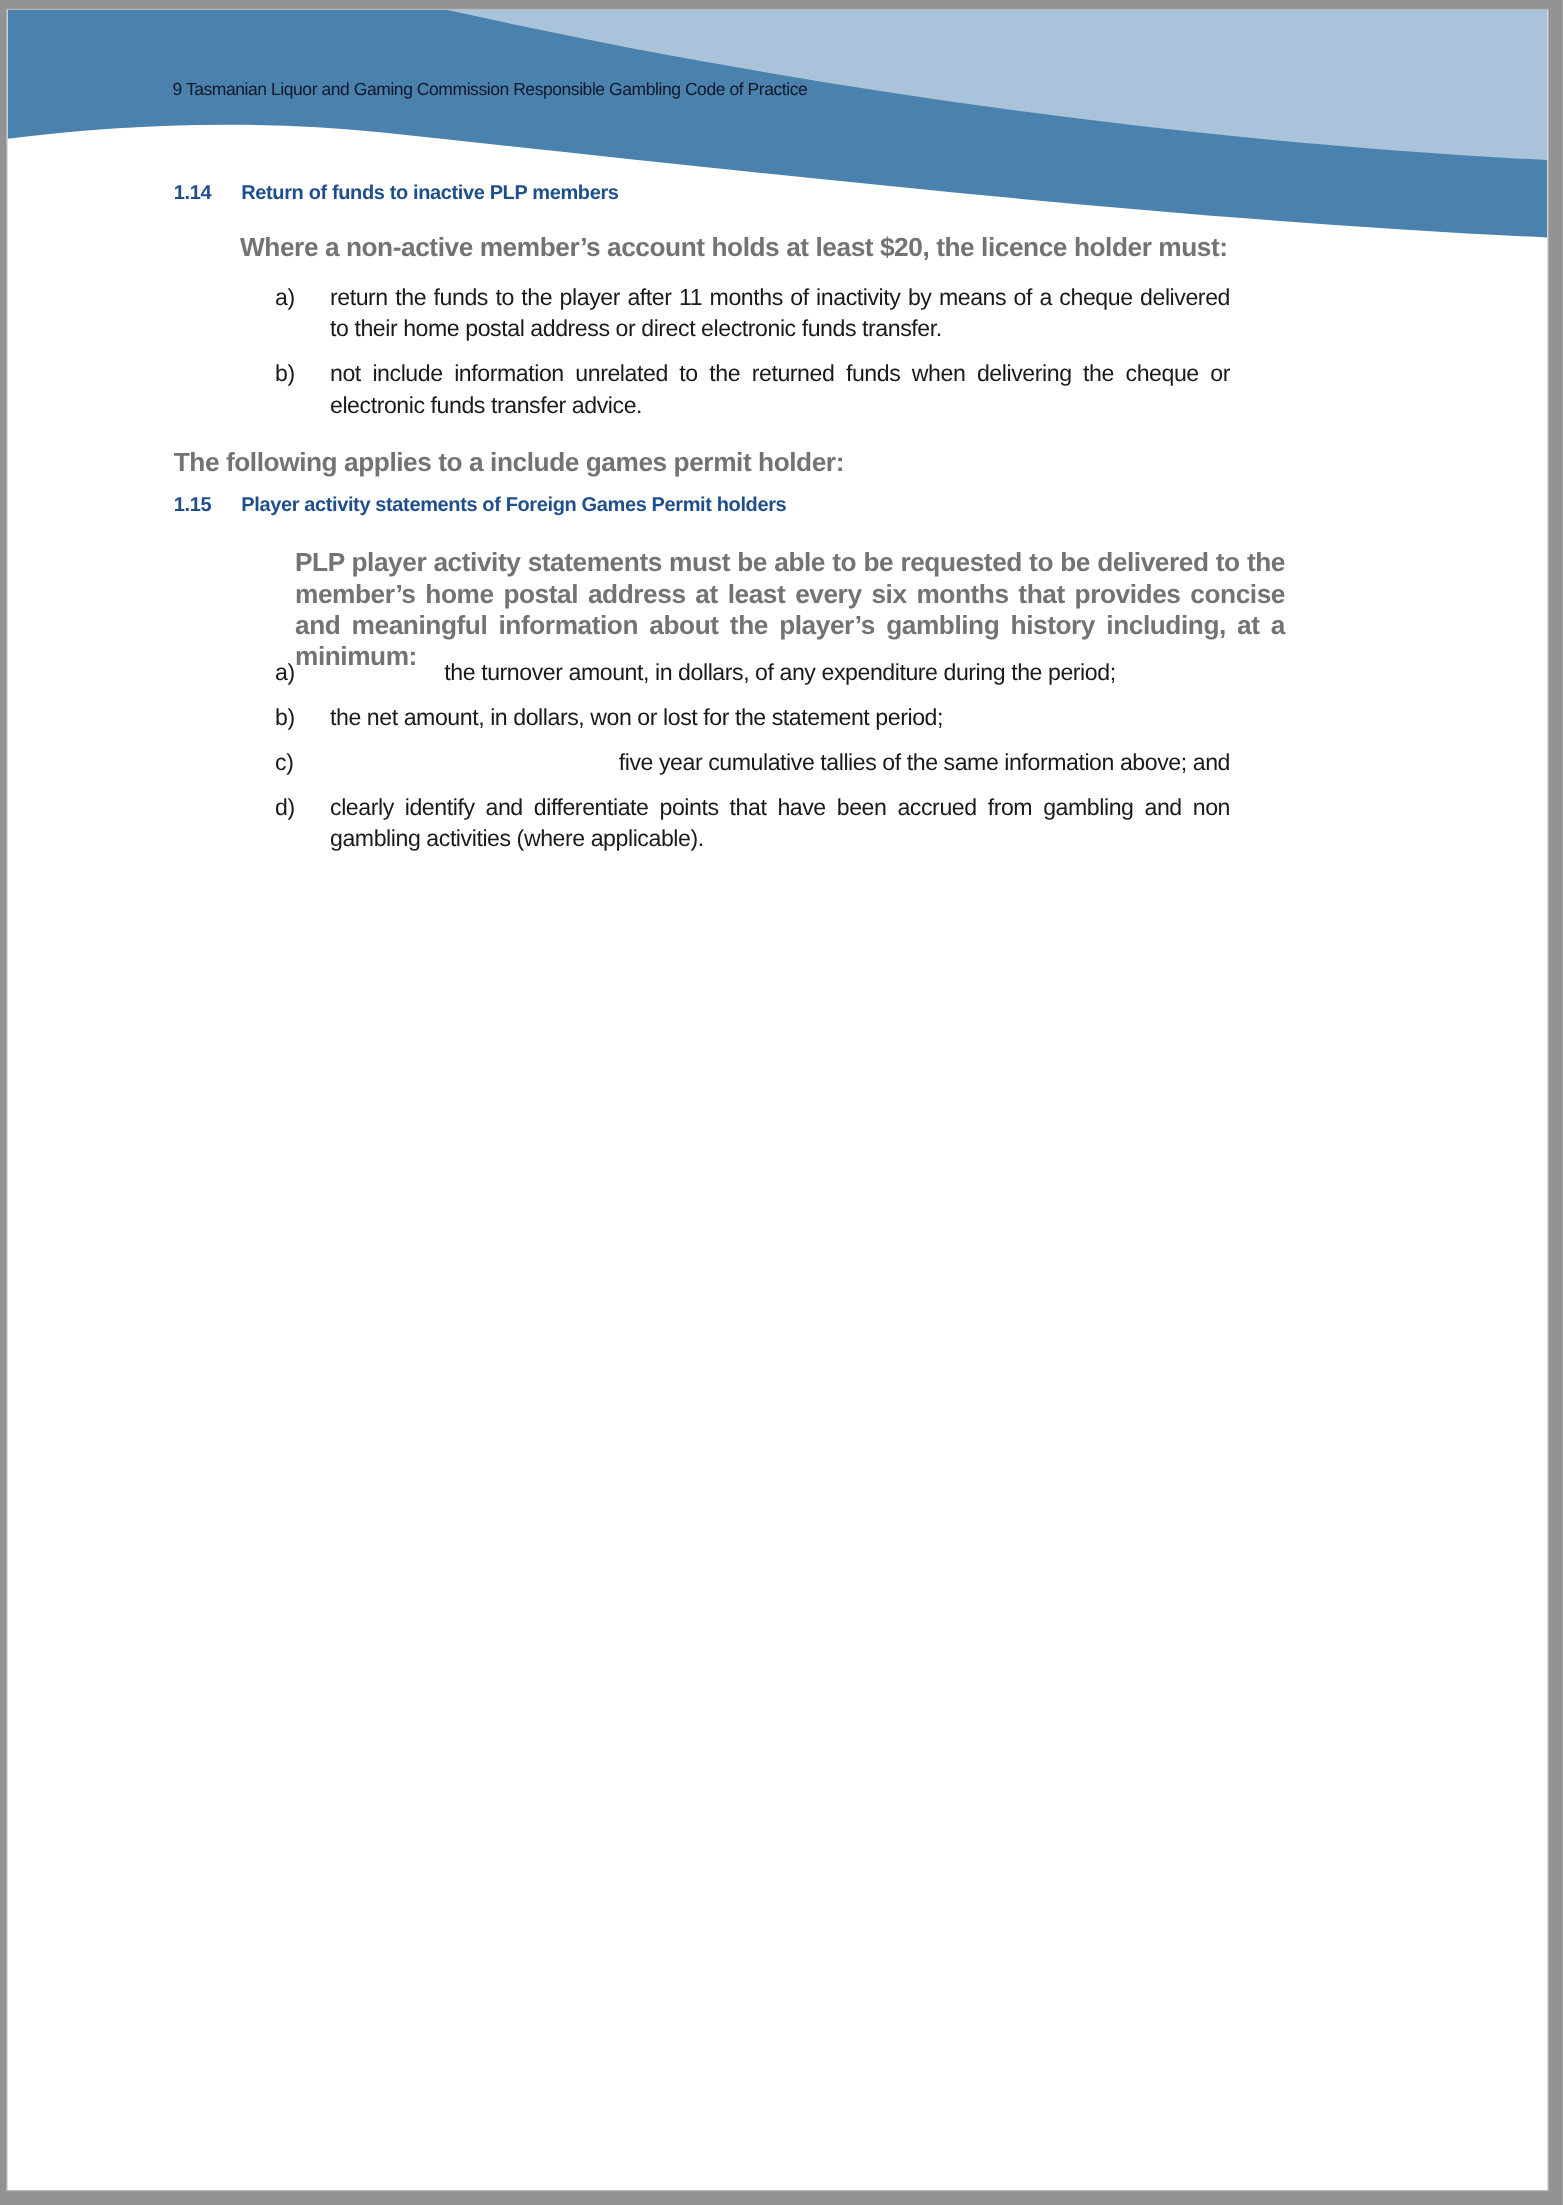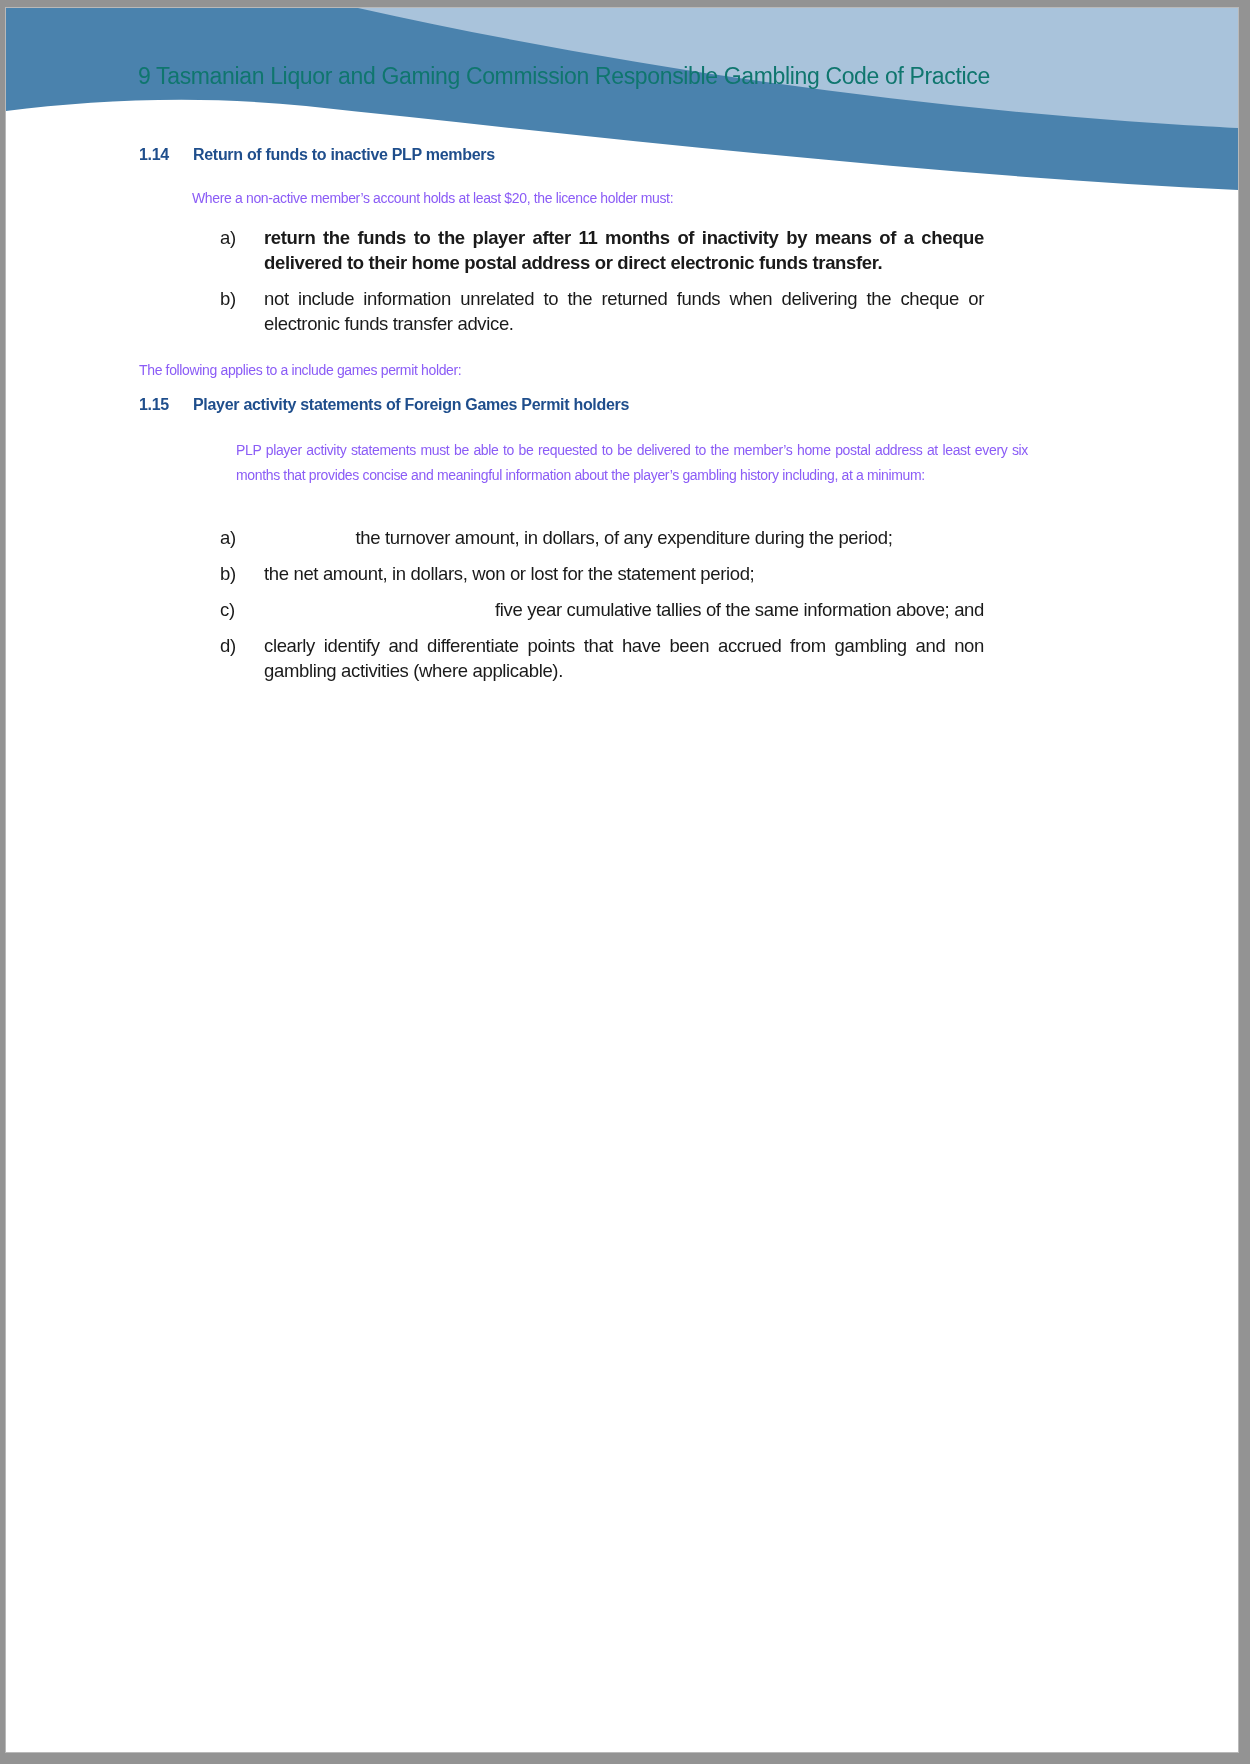--- a/index.html
+++ b/index.html
@@ -44,23 +44,23 @@
     pointer-events: none;
   }
   #header-banner svg {
     display: block;
   }
   #header-title {
     position: absolute;
     left: 132px;
     top: 55px;
     width: 900px;
-    color: #0f766e;
-    font-family: "Liberation Sans", "DejaVu Sans", sans-serif;
-    font-size: 23px;
+    color: #0f172a;
+    font-family: "Liberation Sans", "DejaVu Sans", sans-serif;
+    font-size: 14px;
     font-weight: 400;
     letter-spacing: -0.35px;
     white-space: nowrap;
   }
 
   
   #content {
     position: absolute;
     left: 0;
     top: 0;
@@ -76,25 +76,26 @@
     letter-spacing: -0.3px;
     white-space: nowrap;
   }
   .section-heading .num {
     display: inline-block;
     width: 54px;
   }
 
   .body-text {
     position: absolute;
-    color: #8b5cf6;
-    font-family: "Liberation Sans", "DejaVu Sans", sans-serif;
-    font-size: 14px;
+    color: #737373;
+    font-family: "Liberation Sans", "DejaVu Sans", sans-serif;
+    font-size: 21px;
     line-height: 25px;
     letter-spacing: -0.35px;
+    font-weight: bold;
   }
 
   .para-indent {
     left: 186px;
     width: 792px;
   }
 
   .para-flush {
     left: 133px;
     width: 845px;
@@ -154,21 +155,21 @@
     <div id="content">
 
       <div class="section-heading" style="left:133px; top:138px;">
         <span class="num">1.14</span><span>Return of funds to inactive PLP members</span>
       </div>
 
       <div class="body-text para-indent" style="top:178px;">Where a non-active member’s account holds at least $20, the licence holder must:</div>
 
       <div class="list-item justify" style="top:217px;">
         <span class="marker">a)</span>
-        <span class="body" style="display:block; text-align:justify;font-weight:bold;">return the funds to the player after 11 months of inactivity by means of a cheque delivered to their home postal address or direct electronic funds transfer.</span>
+        <span class="body" style="display:block; text-align:justify;">return the funds to the player after 11 months of inactivity by means of a cheque delivered to their home postal address or direct electronic funds transfer.</span>
       </div>
 
       <div class="list-item justify" style="top:278px;">
         <span class="marker">b)</span>
         <span class="body" style="display:block; text-align:justify;">not include information unrelated to the returned funds when delivering the cheque or electronic funds transfer advice.</span>
       </div>
 
       <div class="body-text para-flush" style="top:350px;">The following applies to a include games permit holder:</div>
 
       <div class="section-heading" style="left:133px; top:388px;">

